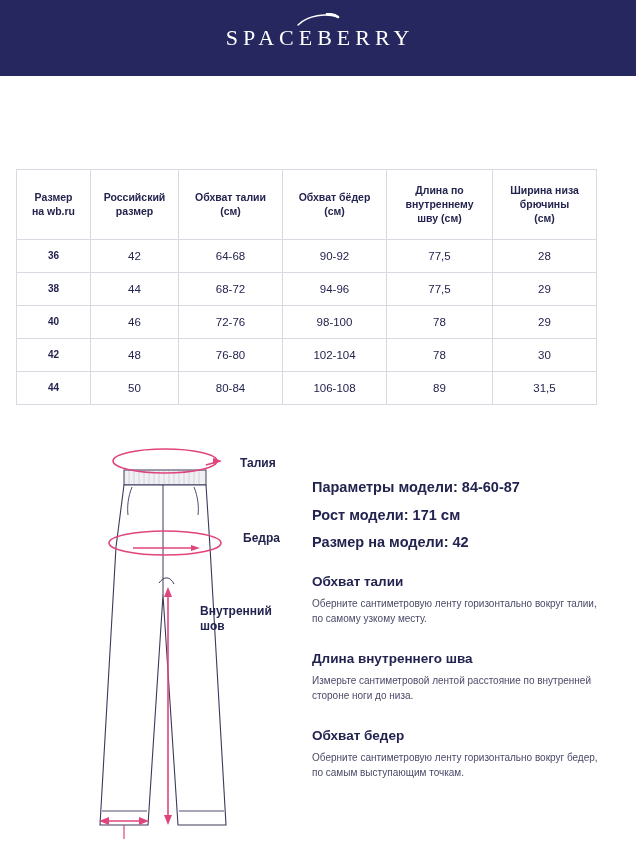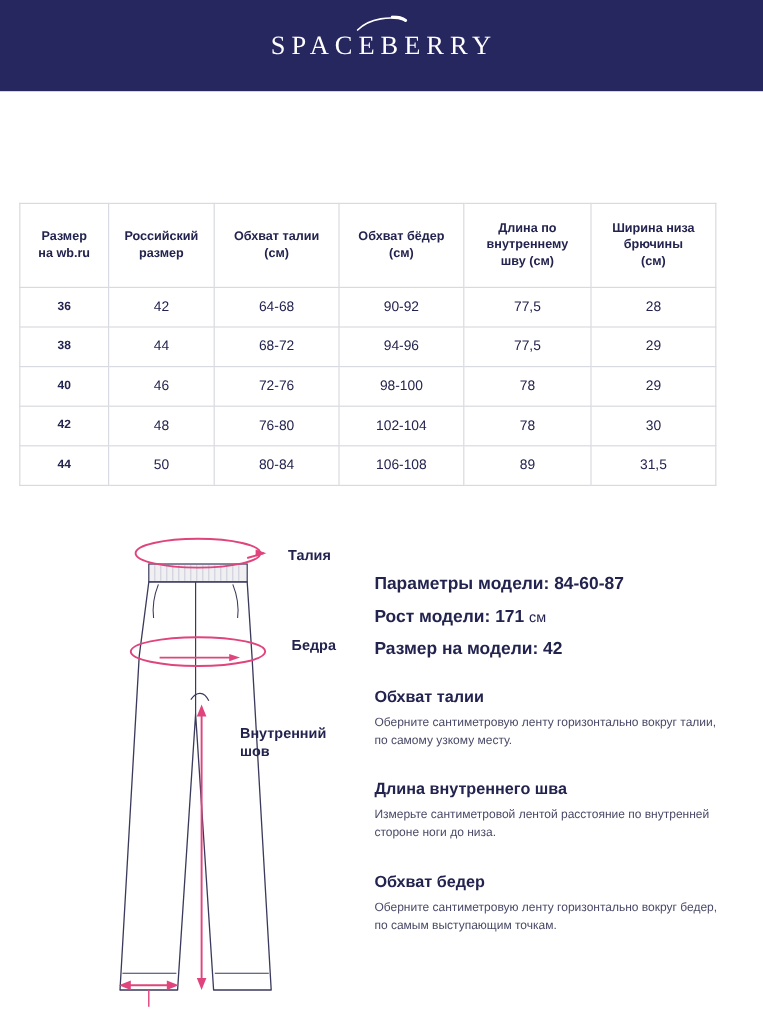--- a/index.html
+++ b/index.html
@@ -96,22 +96,22 @@
     padding-left: 12px;
     padding-top: 44px;
   }
   .model-line {
     font-size: 14.5px;
     color: #23234f;
     margin-bottom: 11px;
     font-weight: bold;
   }
   .model-line .unit {
-    font-weight: normal;
-    font-size: 12px;
+    font-weight: bold;
+    font-size: 15px;
   }
   .section {
     margin-top: 24px;
   }
   .section-title {
     font-size: 13.5px;
     font-weight: bold;
     color: #23234f;
     margin-bottom: 7px;
   }

